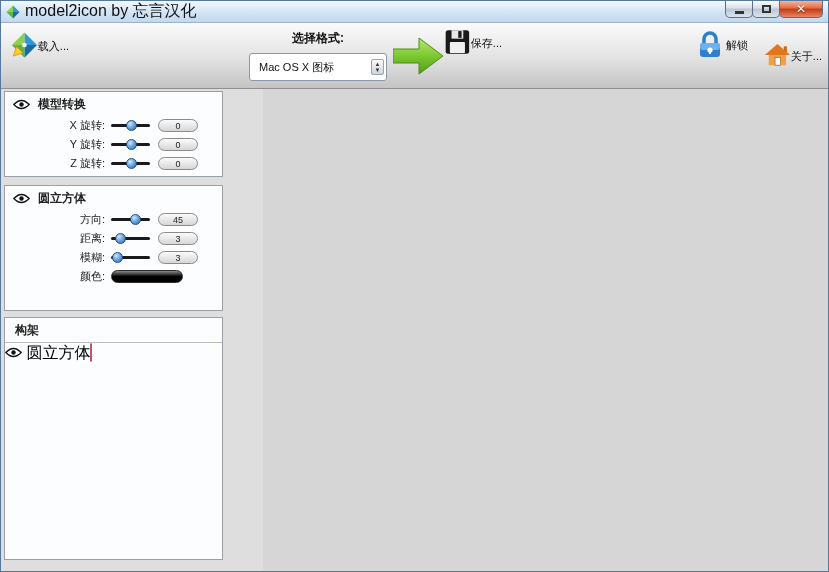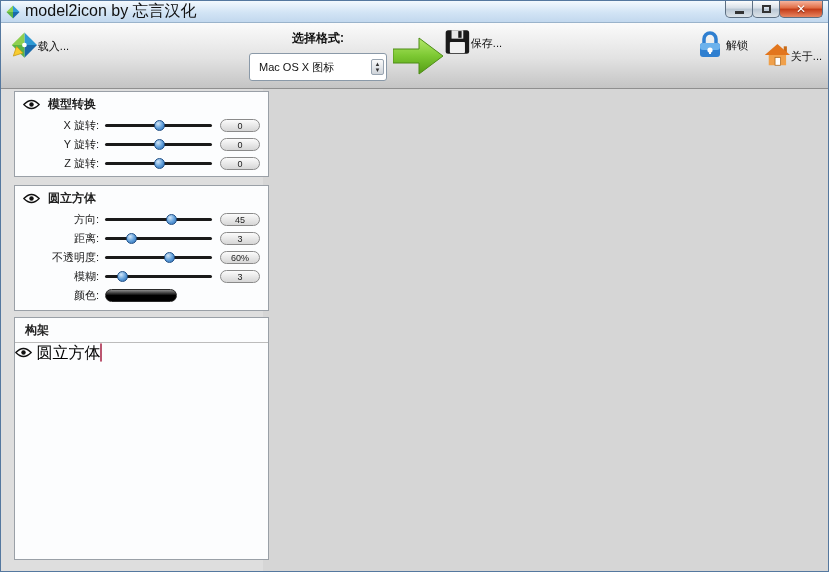--- a/index.html
+++ b/index.html
@@ -33,25 +33,25 @@
     display:flex; align-items:center; justify-content:space-between; padding:0 2px 0 9px; font-size:11px; color:#111; }
   .stepper { width:13px; height:16px; border:1px solid #98a4b0; border-radius:2px;
     background:linear-gradient(#fafafa,#cfd4da); display:flex; flex-direction:column;
     align-items:center; justify-content:center; font-size:6px; line-height:6px; color:#333; }
 
   
   .main { position:absolute; top:88px; left:0; width:829px; height:484px; }
 
   
   .left { position:absolute; left:0; top:0; width:262px; height:484px; background:#dedede; }
-  .group { position:absolute; left:13px; width:255px; background:#fcfdfe; border:1px solid #9aa0a7; }
+  .group { position:absolute; left:3px; width:219px; background:#fcfdfe; border:1px solid #9aa0a7; }
   .ghead { display:flex; align-items:center; padding:4px 8px 3px 8px; font-weight:bold; font-size:12px; color:#222; }
   .ghead .eye { margin-right:8px; display:inline-flex; }
   .g3 .ghead { border-bottom:1px solid #bcbcbc; padding-left:10px; }
-  .row { display:flex; align-items:center; height:19px; padding:0 8px; }
+  .row { display:flex; align-items:center; height:19px; padding:0 24px; }
   .slabel { width:76px; text-align:right; font-size:11px; color:#222; margin-right:6px; white-space:nowrap; }
   .slider { position:relative; flex:1; height:13px; margin-right:8px; }
   .track { position:absolute; left:0; right:0; top:5px; height:3px; background:#1a1a1a; border-radius:2px; }
   .thumb { position:absolute; top:1px; width:11px; height:11px; margin-left:-5px; border-radius:50%;
     background:radial-gradient(circle at 35% 30%, #d2e6f8, #5b9bd8 55%, #2f6cb0); border:1px solid #1f4f86; }
   .vbox { width:40px; height:13px; border:1px solid #8a8a8a; border-radius:7px;
     background:linear-gradient(#fbfbfb,#d6d6d6); font-size:9px; display:flex; align-items:center;
     justify-content:center; color:#222; flex:none; }
   .color-pill { width:72px; height:13px; border-radius:7px; border:1px solid #2a2a2a;
     background:linear-gradient(#8c8c8c,#000 50%); }
@@ -245,28 +245,20 @@
         </div>
         <div class="row">
           <span class="slabel">距离:</span>
           <div class="slider">
             <div class="track"></div>
             <div class="thumb" style="left: 24%;"></div>
           </div>
           <span class="vbox">3</span>
         </div>
         <div class="row">
-          <span class="slabel">不透明度:</span>
-          <div class="slider">
-            <div class="track"></div>
-            <div class="thumb" style="left: 60%;"></div>
-          </div>
-          <span class="vbox">60%</span>
-        </div>
-        <div class="row">
           <span class="slabel">模糊:</span>
           <div class="slider">
             <div class="track"></div>
             <div class="thumb" style="left: 16%;"></div>
           </div>
           <span class="vbox">3</span>
         </div>
         <div class="row">
           <span class="slabel">颜色:</span>
           <span class="color-pill"></span>

